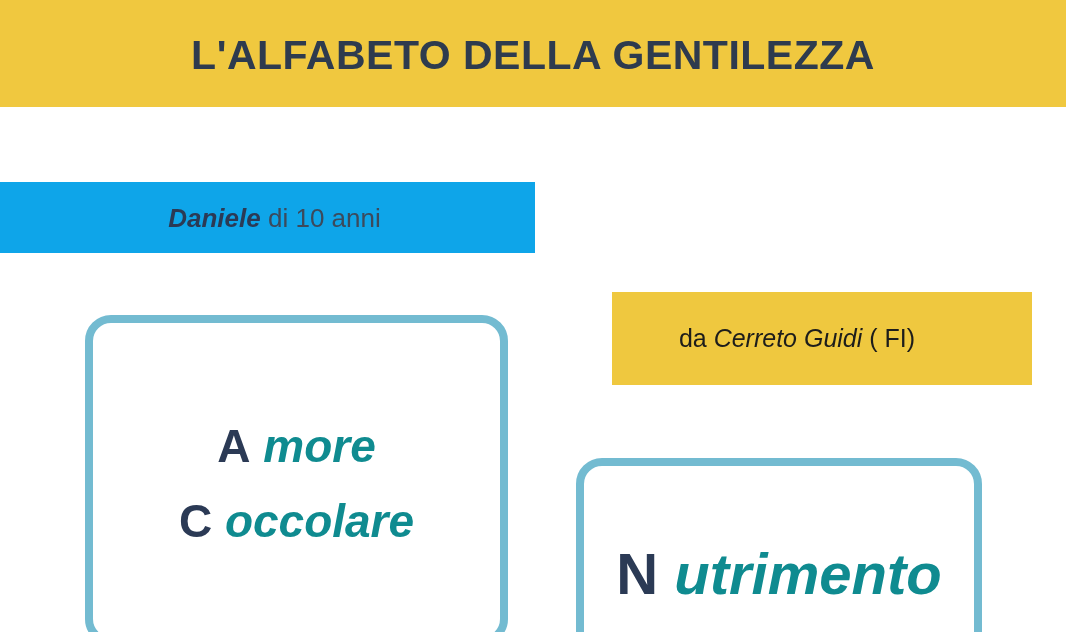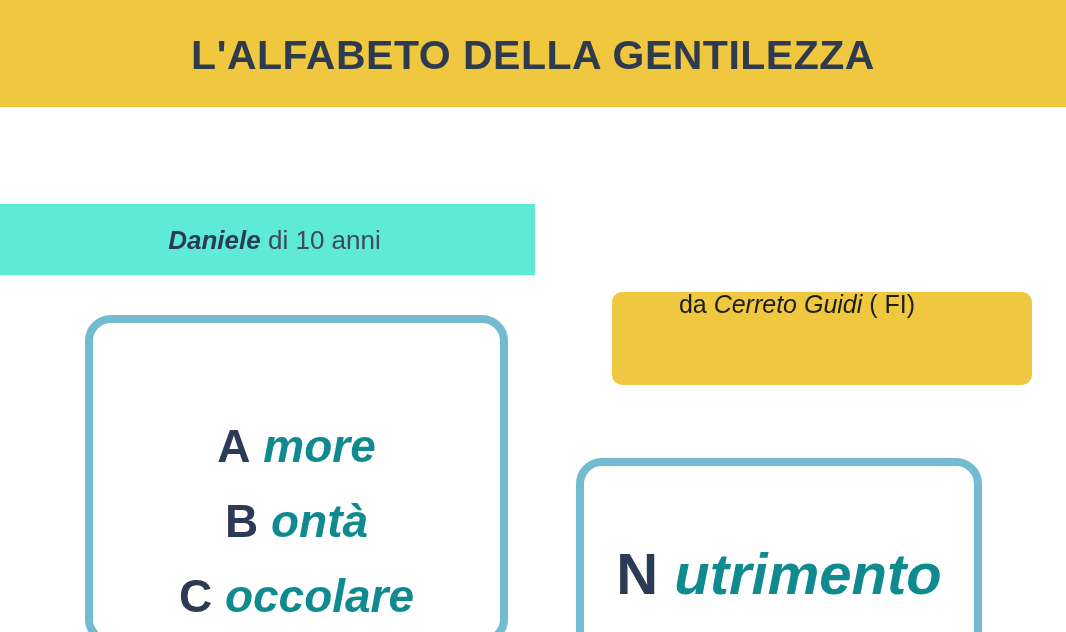--- a/index.html
+++ b/index.html
@@ -46,25 +46,24 @@
     transform: translateY(2px);
   }
 
   
   .author-band {
     position: absolute;
     left: 0;
     top: 182px;
     width: 535px;
     height: 71px;
-    background: #5eead4;
+    background: #0ea5e9;
     display: flex;
     align-items: center;
     justify-content: center;
-    margin-top: 22px;
   }
   .author-text {
     font-size: 26px;
     color: #2e3b4e;
     line-height: 1;
     white-space: nowrap;
     padding-left: 14px;
   }
   .author-text .name {
     font-weight: bold;
@@ -79,22 +78,22 @@
 
   
   .place-band {
     position: absolute;
     left: 612px;
     top: 292px;
     width: 420px;
     height: 93px;
     background: #efc83f;
     display: flex;
+    align-items: center;
     justify-content: center;
-    border-radius: 10px;
   }
   .place-text {
     font-size: 25px;
     color: #1d1d1b;
     line-height: 1;
     white-space: nowrap;
     padding-right: 50px;
   }
   .place-text .city {
     font-style: italic;
@@ -175,23 +174,20 @@
       <span>da </span><span class="city">Cerreto Guidi</span><span> ( FI)</span>
     </div>
   </div>
 
   <div class="card card-a">
     <div class="card-lines">
       <span class="entry">
         <span class="initial">A</span><span class="word"> more</span>
       </span>
       <span class="entry">
-        <span class="initial">B</span><span class="word"> ontà</span>
-      </span>
-      <span class="entry">
         <span class="initial">C</span><span class="word"> occolare</span>
       </span>
     </div>
   </div>
 
   <div class="card card-n">
     <div class="card-lines">
       <span class="entry">
         <span class="initial">N</span><span class="word"> utrimento</span>
       </span>

